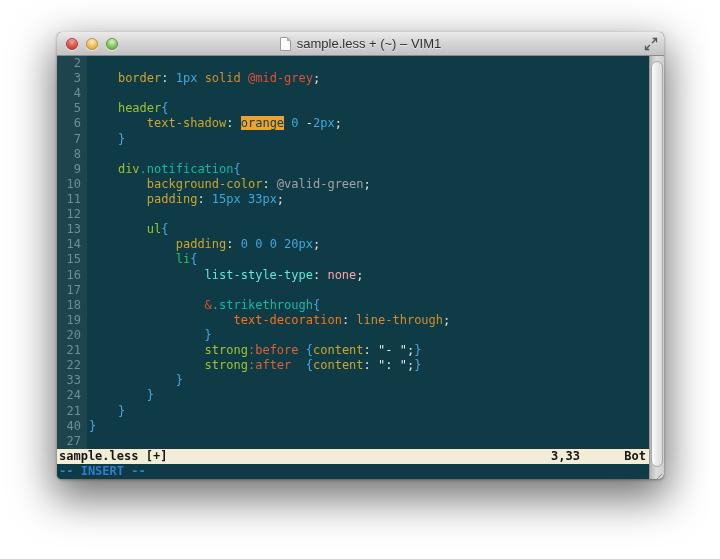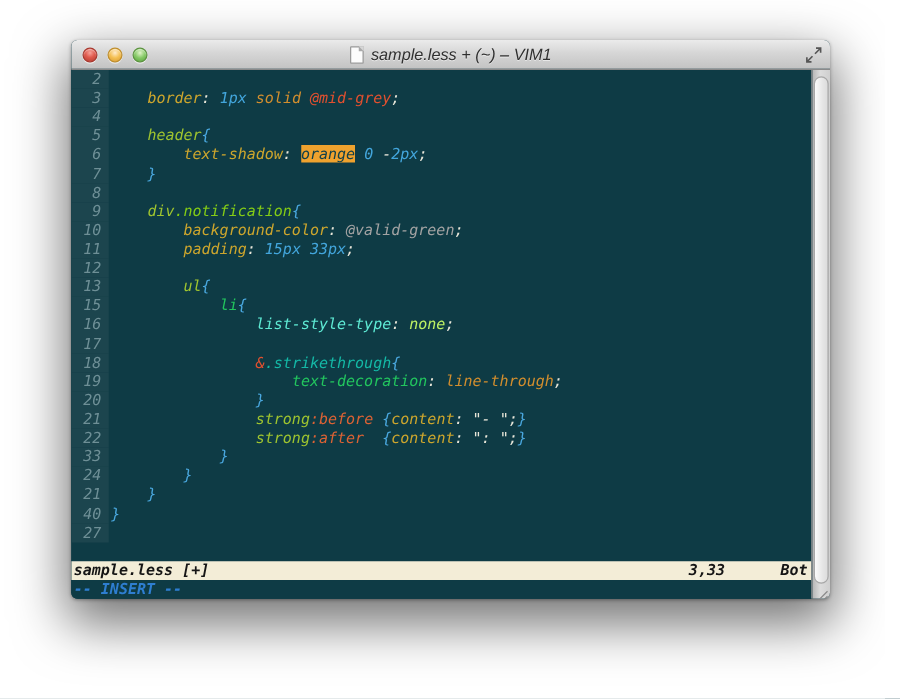--- a/index.html
+++ b/index.html
@@ -2,21 +2,21 @@
 <html style="--editor-bg: #0E3B45; --gutter-bg: #1C454E; --gutter-fg: #6E8F96; --status-bg: #F3EDD7; --status-fg: #151515; --insert-fg: #2E7ED1;"><head>
 <meta charset="utf-8">
 <style>
   :root{
     --editor-bg:#0E3B45; --gutter-bg:#1C454E; --gutter-fg:#6E8F96;
     --status-bg:#F3EDD7; --status-fg:#151515; --insert-fg:#2E7ED1;
   }
   *{box-sizing:border-box;}
   html,body{margin:0;padding:0;}
   body{background:#ffffff;font-family:"Liberation Sans",sans-serif;}
-  .stage{position:relative;width:708px;height:559px;background:#fff;overflow:hidden;font-style:italic;}
+  .stage{position:relative;width:708px;height:559px;background:#fff;overflow:hidden;}
 
   .window{
     position:absolute;left:57px;top:32px;width:607px;height:447px;
     border-radius:5px;overflow:hidden;
     box-shadow:0 16px 42px 4px rgba(0,0,0,0.55), 0 1px 3px rgba(0,0,0,0.35);
     background:var(--editor-bg);
   }
   
   .titlebar{
     position:relative;height:24px;
@@ -127,57 +127,61 @@
             <div class="line">
               <span class="gutter">7</span>
               <span class="codetext"><span style="color: rgb(233, 231, 218);">    </span><span style="color: rgb(74, 168, 223);">}</span></span>
             </div>
             <div class="line">
               <span class="gutter">8</span>
               <span class="codetext"></span>
             </div>
             <div class="line">
               <span class="gutter">9</span>
-              <span class="codetext"><span style="color: rgb(233, 231, 218);">    </span><span style="color: rgb(159, 196, 47);">div</span><span style="color: #84cc16;">.notification</span><span style="color: rgb(74, 168, 223);">{</span></span>
+              <span class="codetext"><span style="color: rgb(233, 231, 218);">    </span><span style="color: rgb(159, 196, 47);">div</span><span style="color: #14b8a6;">.notification</span><span style="color: rgb(74, 168, 223);">{</span></span>
             </div>
             <div class="line">
               <span class="gutter">10</span>
               <span class="codetext"><span style="color: rgb(233, 231, 218);">        </span><span style="color: rgb(205, 166, 45);">background-color</span><span style="color: rgb(233, 231, 218);">: </span><span style="color: #a3a3a3;">@valid-green</span><span style="color: rgb(233, 231, 218);">;</span></span>
             </div>
             <div class="line">
               <span class="gutter">11</span>
               <span class="codetext"><span style="color: rgb(233, 231, 218);">        </span><span style="color: rgb(205, 166, 45);">padding</span><span style="color: rgb(233, 231, 218);">: </span><span style="color: rgb(67, 166, 220);">15px 33px</span><span style="color: rgb(233, 231, 218);">;</span></span>
             </div>
             <div class="line">
               <span class="gutter">12</span>
               <span class="codetext"></span>
             </div>
             <div class="line">
               <span class="gutter">13</span>
               <span class="codetext"><span style="color: rgb(233, 231, 218);">        </span><span style="color: rgb(159, 196, 47);">ul</span><span style="color: rgb(74, 168, 223);">{</span></span>
             </div>
             <div class="line">
+              <span class="gutter">14</span>
+              <span class="codetext"><span style="color: rgb(233, 231, 218);">            </span><span style="color: rgb(205, 166, 45);">padding</span><span style="color: rgb(233, 231, 218);">: </span><span style="color: rgb(67, 166, 220);">0 0 0 20px</span><span style="color: rgb(233, 231, 218);">;</span></span>
+            </div>
+            <div class="line">
               <span class="gutter">15</span>
               <span class="codetext"><span style="color: rgb(233, 231, 218);">            </span><span style="color: #22c55e;">li</span><span style="color: rgb(74, 168, 223);">{</span></span>
             </div>
             <div class="line">
               <span class="gutter">16</span>
-              <span class="codetext"><span style="color: rgb(233, 231, 218);">                </span><span style="color: #5eead4;">list-style-type</span><span style="color: rgb(233, 231, 218);">: </span><span style="color: #bef264; text-align: right;">none</span><span style="color: rgb(233, 231, 218);">;</span></span>
+              <span class="codetext"><span style="color: rgb(233, 231, 218);">                </span><span style="color: #5eead4;">list-style-type</span><span style="color: rgb(233, 231, 218);">: </span><span style="color: #fca5a5; text-align: right;">none</span><span style="color: rgb(233, 231, 218);">;</span></span>
             </div>
             <div class="line">
               <span class="gutter">17</span>
               <span class="codetext"></span>
             </div>
             <div class="line">
               <span class="gutter">18</span>
               <span class="codetext"><span style="color: rgb(233, 231, 218);">                </span><span style="color: rgb(225, 80, 47);">&amp;</span><span style="color: #14b8a6;">.strikethrough</span><span style="color: rgb(74, 168, 223);">{</span></span>
             </div>
             <div class="line">
               <span class="gutter">19</span>
-              <span class="codetext"><span style="color: rgb(233, 231, 218);">                    </span><span style="color: #22c55e;">text-decoration</span><span style="color: rgb(233, 231, 218);">: </span><span style="color: rgb(210, 142, 46);">line-through</span><span style="color: rgb(233, 231, 218);">;</span></span>
+              <span class="codetext"><span style="color: rgb(233, 231, 218);">                    </span><span style="color: #f97316;">text-decoration</span><span style="color: rgb(233, 231, 218);">: </span><span style="color: rgb(210, 142, 46);">line-through</span><span style="color: rgb(233, 231, 218);">;</span></span>
             </div>
             <div class="line">
               <span class="gutter">20</span>
               <span class="codetext"><span style="color: rgb(233, 231, 218);">                </span><span style="color: rgb(74, 168, 223);">}</span></span>
             </div>
             <div class="line">
               <span class="gutter">21</span>
               <span class="codetext"><span style="color: rgb(233, 231, 218);">                </span><span style="color: rgb(159, 196, 47);">strong</span><span style="color: rgb(220, 98, 52);">:before</span><span style="color: rgb(233, 231, 218);"> </span><span style="color: rgb(74, 168, 223);">{</span><span style="color: rgb(205, 166, 45);">content</span><span style="color: rgb(233, 231, 218);">: "- ";</span><span style="color: rgb(74, 168, 223);">}</span></span>
             </div>
             <div class="line">

